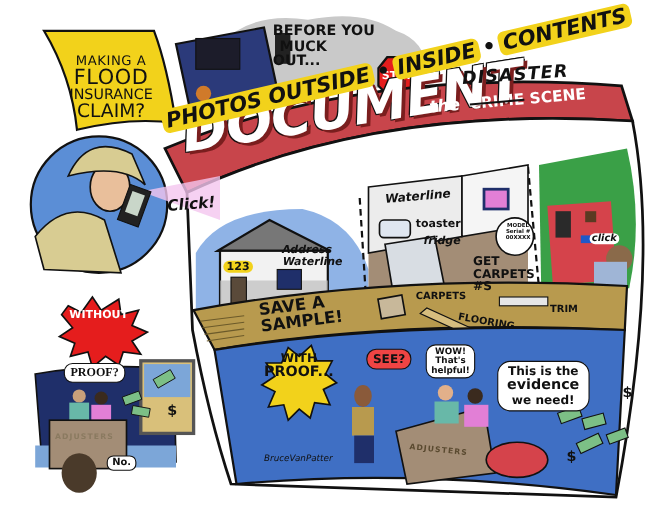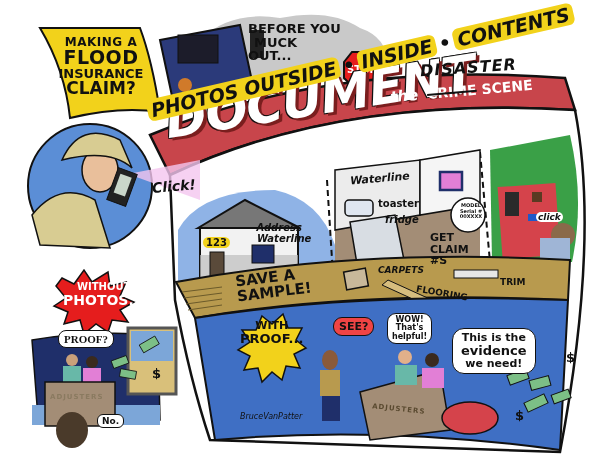--- a/index.html
+++ b/index.html
@@ -4,21 +4,21 @@
 <style>
   * { box-sizing: border-box; margin: 0; padding: 0; }
   html, body { width: 600px; height: 464px; background: #ffffff; overflow: hidden; }
   body { position: relative; font-family: "DejaVu Sans", sans-serif; }
   .abs { position: absolute; }
   .comic { font-family: "DejaVu Sans", sans-serif; font-weight: bold; color: #111; }
   svg { position: absolute; left: 0; top: 0; }
 
   
   .flood-note { left: 38px; top: 28px; width: 126px; height: 86px; color:#111;
-    font-weight: bold; line-height: 1; text-align: center; padding-top: 8px; }
+    font-weight: normal; line-height: 1; text-align: center; padding-top: 21px; }
   .flood-note .l1 { font-size: 12px; letter-spacing: 0.5px; }
   .flood-note .l2 { font-size: 19px; letter-spacing: 0.5px; }
   .flood-note .l3 { font-size: 13px; }
   .flood-note .l4 { font-size: 17px; }
 
   .muck { left: 248px; top: 22px; width: 110px; font-size: 13px; line-height: 1.05; }
   .stop { left: 345px; top: 52px; width: 34px; height: 34px; color: #fff; font-size: 10px;
     display:flex; align-items:center; justify-content:center; font-weight:bold; }
 
   .doc-title { left: 170px; top: 92px; font-family: "DejaVu Sans", sans-serif; font-weight: bold;
@@ -41,21 +41,21 @@
   .addr { left: 247px; top: 222px; font-size: 10px; font-style: italic; line-height: 1.1; text-align:center; }
   .num123 { left: 203px; top: 237px; font-size: 10px; background:#f2d21b; border-radius:6px; padding:0 3px; }
   .waterline2 { left: 350px; top: 172px; font-size: 11px; font-style: italic; transform: rotate(-5deg); }
   .toaster { left: 378px; top: 198px; font-size: 10px; }
   .fridge { left: 385px; top: 214px; font-size: 10px; font-style: italic; }
   .getserial { left: 430px; top: 232px; font-size: 11px; line-height: 1.05; }
   .serialtag { left: 456px; top: 203px; font-size: 5px; line-height: 1.1; width:30px; text-align:center; }
   .click2 { left: 536px; top: 212px; font-size: 9px; font-style: italic; color:#111; background:#fff; border-radius:5px; padding:0 2px; }
 
   .save { left: 236px; top: 270px; font-size: 15px; line-height: 1; transform: rotate(-7deg); }
-  .carpets { left: 378px; top: 265px; font-size: 9px; font-style: italic; }
+  .carpets { left: 378px; top: 265px; font-size: 9px; }
   .flooring { left: 416px; top: 288px; font-size: 9px; transform: rotate(10deg); }
   .trim { left: 500px; top: 277px; font-size: 9px; }
 
   .without { left: 63px; top: 282px; color: #fff; font-size: 10px; text-align:center; line-height:1.05; }
   .without .big { font-size: 14px; }
   .proof-q { left: 58px; top: 330px; font-size: 11px; background:#fff; border:1.5px solid #111; border-radius:8px; padding:2px 5px;font-family:Liberation Serif, serif; }
   .adj1 { left: 50px; top: 393px; font-size: 7px; color:#8a7a60; letter-spacing:1px; }
   .no { left: 97px; top: 414px; font-size: 9px; background:#fff; border:1.5px solid #111; border-radius:6px; padding:1px 4px; }
 
   .withproof { left: 240px; top: 320px; font-size: 11px; text-align:center; line-height:1.05; }
@@ -222,35 +222,34 @@
 <div class="abs comic num123">123</div>
 <div class="abs comic addr">
   <div>Address</div>
   <div style="padding-left:10px">Waterline</div>
 </div>
 
 <div class="abs comic waterline2">Waterline</div>
 <div class="abs comic toaster">toaster</div>
 <div class="abs comic fridge">fridge</div>
 <div class="abs comic serialtag">MODEL Serial # 00XXXX</div>
-<div class="abs comic getserial" style="width:50px">GET CLAIM #S</div>
+<div class="abs comic getserial" style="width:50px">GET CARPETS #S</div>
 
 <div class="abs comic click2">click</div>
 
 <div class="abs comic save">
   <div>SAVE A</div>
   <div>SAMPLE!</div>
 </div>
 <div class="abs comic carpets">CARPETS</div>
 <div class="abs comic flooring">FLOORING</div>
 <div class="abs comic trim">TRIM</div>
 
 <div class="abs comic without">
   <div style="color:#fff">WITHOUT</div>
-  <div class="big" style="color:#fff">PHOTOS...</div>
 </div>
 <div class="abs comic proof-q">PROOF?</div>
 <div class="abs comic adj1">ADJUSTERS</div>
 <div class="abs comic no">No.</div>
 <div class="abs dollar" style="left:152px;top:366px">$</div>
 
 <div class="abs comic withproof">
   <div>WITH</div>
   <div style="font-size:13px">PROOF...</div>
 </div>

